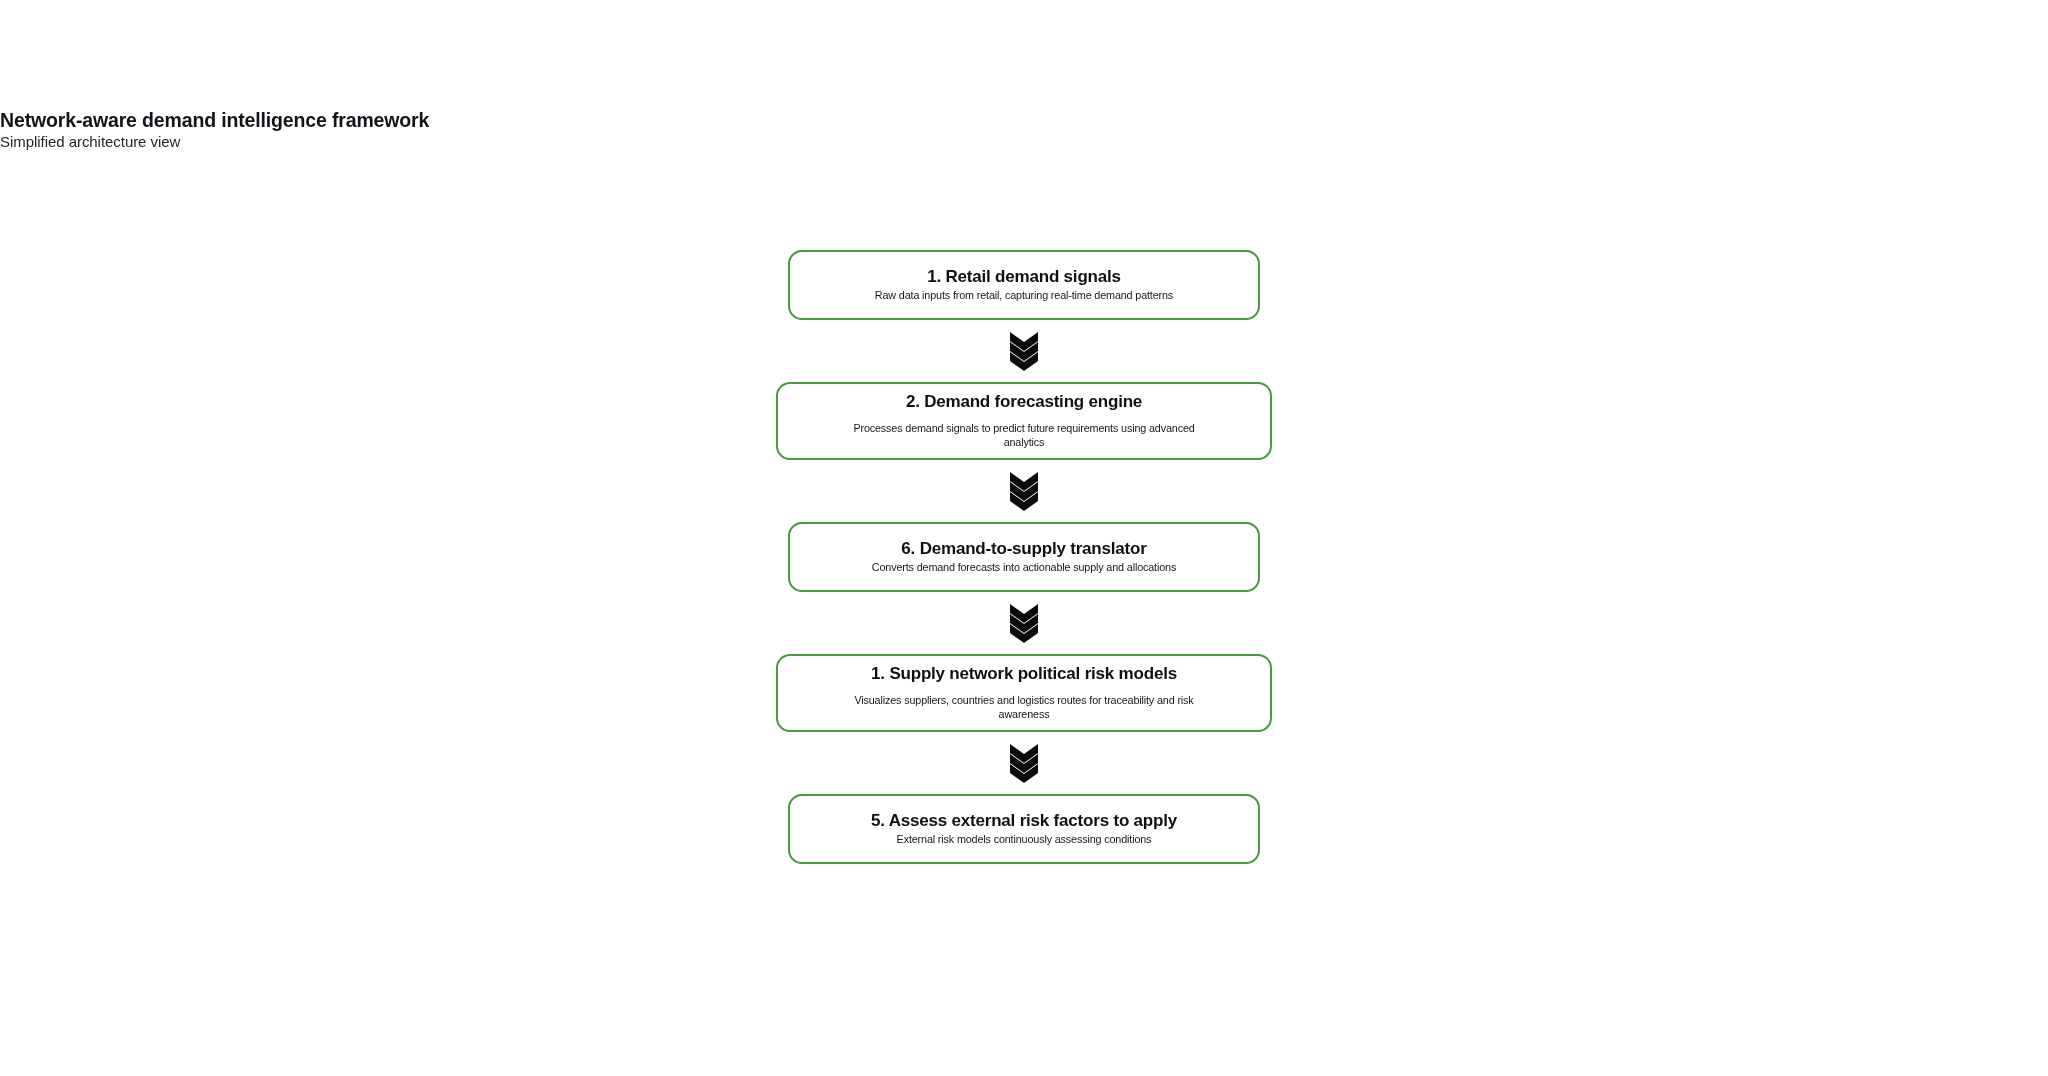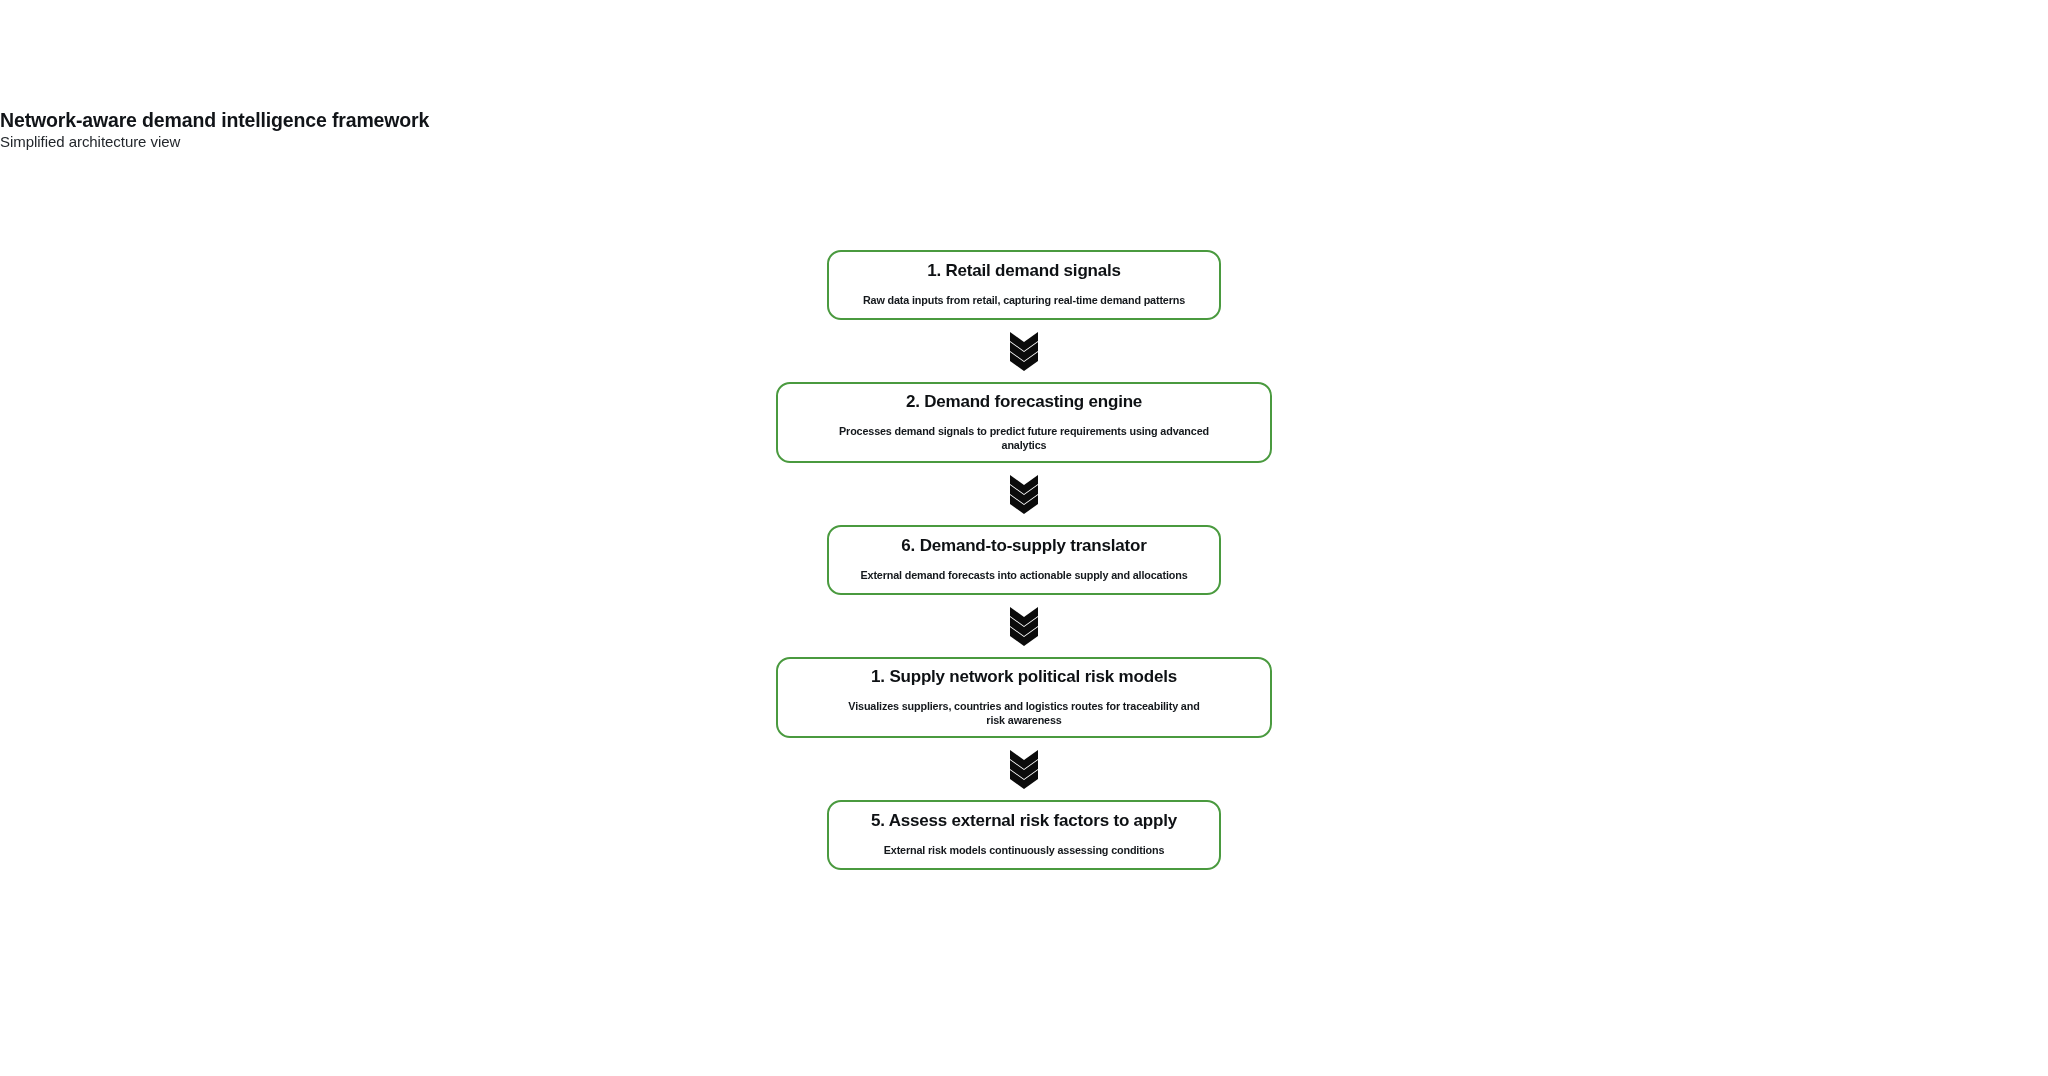--- a/index.html
+++ b/index.html
@@ -53,21 +53,21 @@
     transform: translateX(-50%);
     top: 250px;
     width: 412px;
     display: flex;
     flex-direction: column;
     align-items: center;
   }
 
   
   .node {
-    width: 394px;
+    width: 472px;
     min-height: 70px;
     border: 2px solid #4a9a3f;
     border-radius: 14px;
     background: #ffffff;
     display: flex;
     flex-direction: column;
     align-items: center;
     justify-content: center;
     padding: 7px 14px 9px 14px;
     text-align: center;
@@ -82,23 +82,23 @@
   .node-title {
     font-size: 17px;
     font-weight: 700;
     color: #0e1114;
     letter-spacing: -0.2px;
     line-height: 22px;
     white-space: nowrap;
   }
 
   .node-desc {
-    margin-top: 12px;
+    margin-top: 1px;
     font-size: 10.8px;
-    font-weight: 700;
+    font-weight: 400;
     color: #14181c;
     letter-spacing: -0.15px;
     line-height: 13.5px;
     max-width: 372px;
   }
 
   
   .connector {
     width: 100%;
     display: flex;
@@ -151,21 +151,21 @@
         <span class="chevron-stack">
           <svg viewBox="0 0 30 40" xmlns="http://www.w3.org/2000/svg">
             <path d="M1 1 L15 11 L29 1 L29 10 L15 20 L1 10 Z" fill="#0b0b0b"></path>
             <path d="M1 11 L15 21 L29 11 L29 20 L15 30 L1 20 Z" fill="#0b0b0b"></path>
             <path d="M1 21 L15 31 L29 21 L29 30 L15 40 L1 30 Z" fill="#0b0b0b"></path>
           </svg>
         </span>
       </div>
       <div class="node">
         <div class="node-title">6. Demand-to-supply translator</div>
-        <div class="node-desc">External demand forecasts into actionable supply and allocations</div>
+        <div class="node-desc">Converts demand forecasts into actionable supply and allocations</div>
       </div>
       <div class="connector">
         <span class="chevron-stack">
           <svg viewBox="0 0 30 40" xmlns="http://www.w3.org/2000/svg">
             <path d="M1 1 L15 11 L29 1 L29 10 L15 20 L1 10 Z" fill="#0b0b0b"></path>
             <path d="M1 11 L15 21 L29 11 L29 20 L15 30 L1 20 Z" fill="#0b0b0b"></path>
             <path d="M1 21 L15 31 L29 21 L29 30 L15 40 L1 30 Z" fill="#0b0b0b"></path>
           </svg>
         </span>
       </div>

